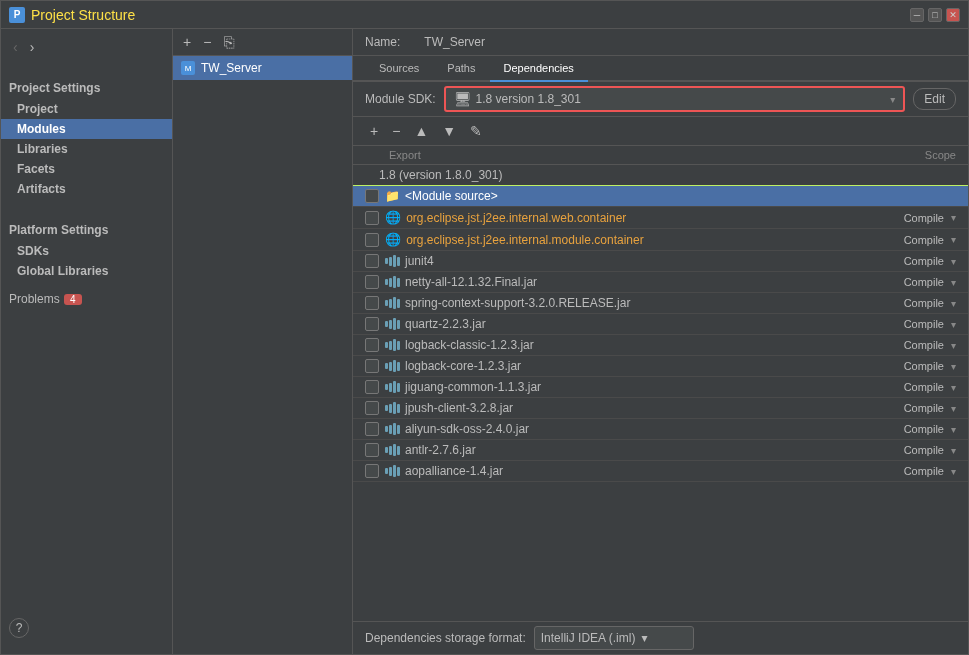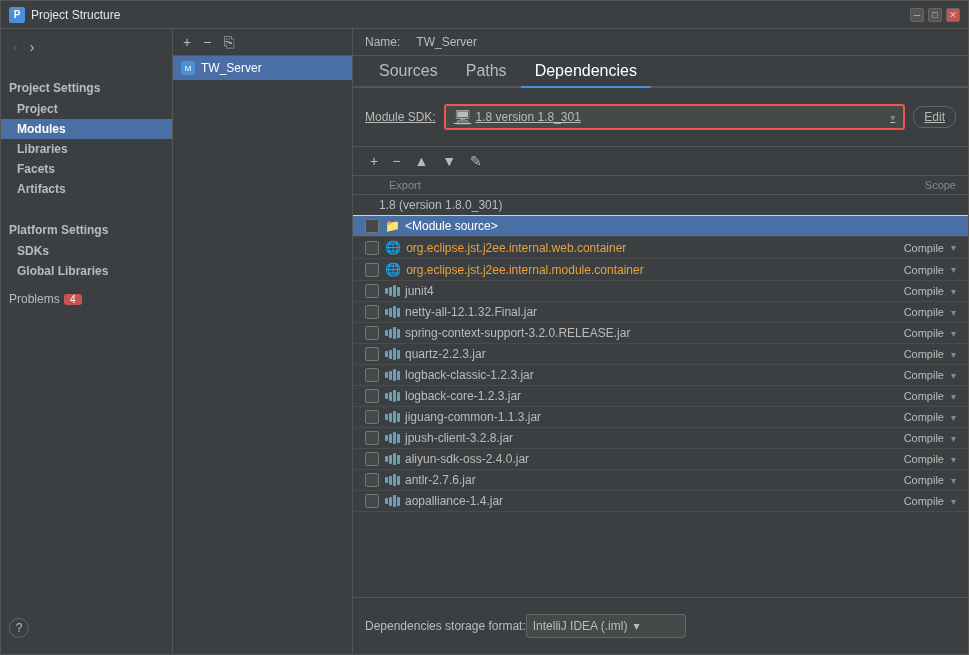--- a/index.html
+++ b/index.html
@@ -41,22 +41,22 @@
     .title-icon {
       width: 16px;
       height: 16px;
       background: #4a90d9;
       border-radius: 2px;
       display: flex; align-items: center; justify-content: center;
       font-size: 10px; color: white; font-weight: bold;
     }
 
     .title-text {
-      color: #e5e5e5;
-      font-size: 12px;
+      color: #fde047;
+      font-size: 14px;
     }
 
     .title-bar-controls {
       display: flex;
       gap: 4px;
     }
 
     .win-btn {
       width: 14px; height: 14px;
       border: 1px solid #666;
@@ -218,21 +218,21 @@
       flex: 1;
       display: flex;
       flex-direction: column;
       overflow: hidden;
     }
 
     .name-bar {
       display: flex;
       align-items: flex-start;
       padding: 6px 12px;
-      gap: 16px;
+      gap: 24px;
       border-bottom: 1px solid #555;
     }
 
     .name-label {
       color: #bbbbbb;
       font-size: 12px;
     }
 
     .name-value {
       color: #bbbbbb;
@@ -246,38 +246,37 @@
       align-items: flex-end;
       padding: 0 12px;
       border-bottom: 2px solid #555;
       gap: 0;
     }
 
     .tab {
       padding: 6px 14px;
       cursor: pointer;
       color: #bbbbbb;
-      font-size: 16px;
+      font-size: 11px;
       border-bottom: 2px solid transparent;
       margin-bottom: -2px;
     }
 
     .tab.active {
       color: #ffffff;
       border-bottom: 2px solid #4a90d9;
     }
 
     
     .sdk-row {
       display: flex;
       align-items: center;
-      padding: 16px 12px;
+      padding: 4px 12px;
       gap: 8px;
       border-bottom: 1px solid #555;
-      text-decoration: underline;
     }
 
     .sdk-label {
       color: #bbbbbb;
       font-size: 12px;
     }
 
     .sdk-dropdown {
       flex: 1;
       height: 26px;
@@ -437,21 +436,22 @@
       padding: 3px 12px 3px 26px;
       border-bottom: 1px solid #bef264;
       font-size: 12px;
       color: #bbbbbb;
     }
 
     
     .storage-row {
       display: flex;
       align-items: center;
-      padding: 16px 12px;
+      padding: 4px 12px;
+      gap: 8px;
       border-top: 1px solid #555;
     }
 
     .storage-label { color: #bbbbbb; font-size: 12px; }
 
     .storage-dropdown {
       height: 24px;
       background: #45494a;
       border: 1px solid #666;
       border-radius: 3px;

